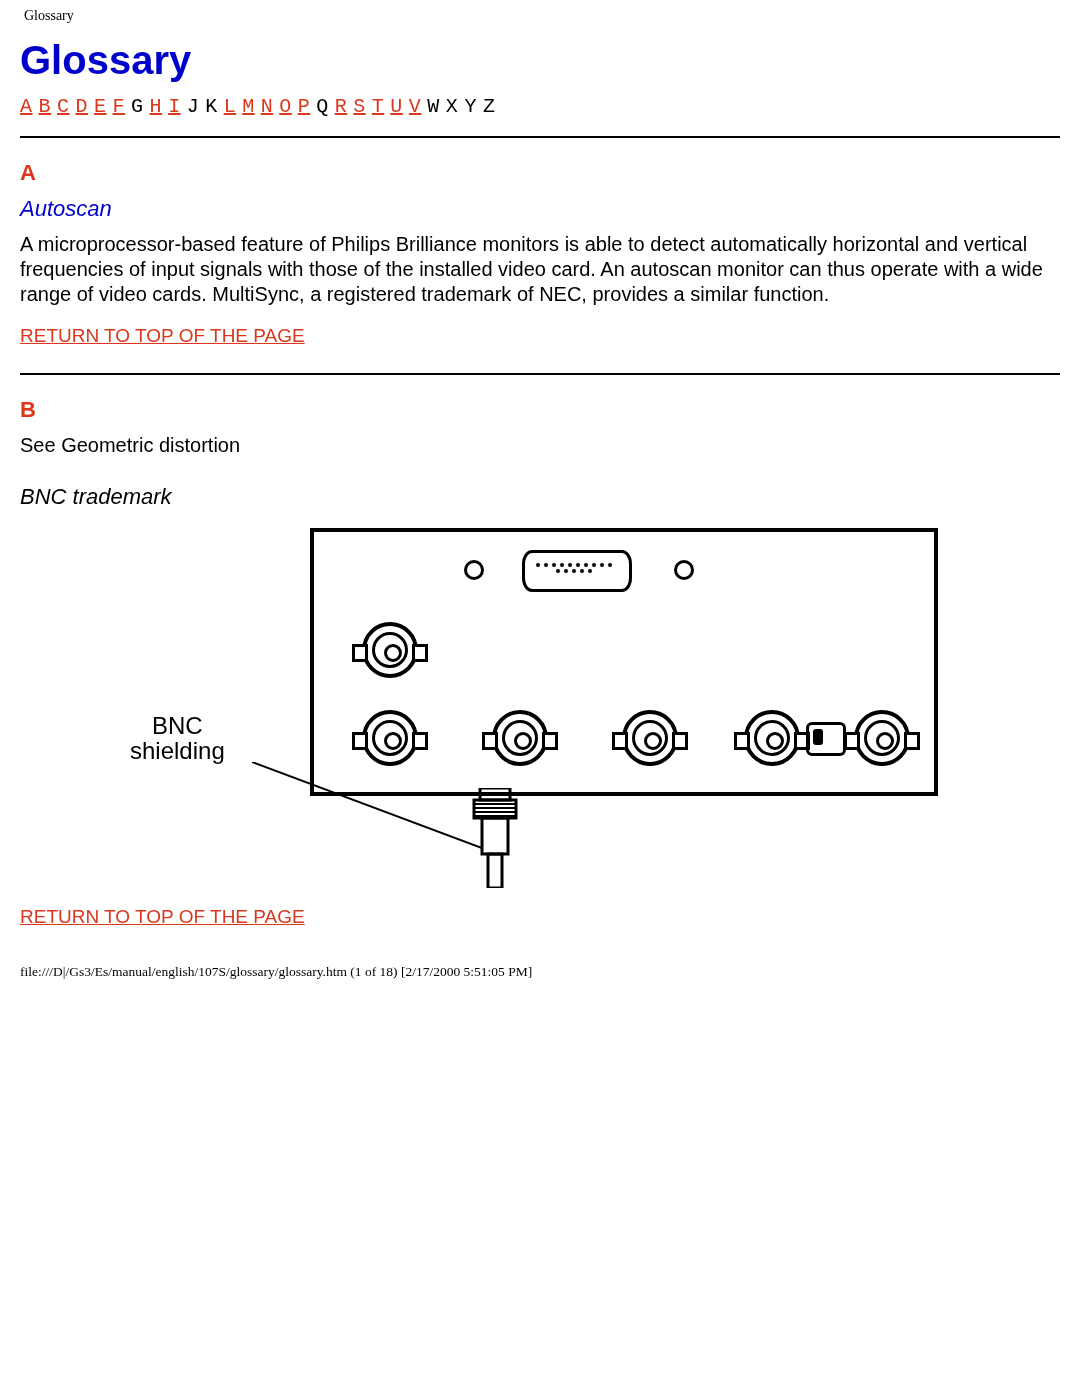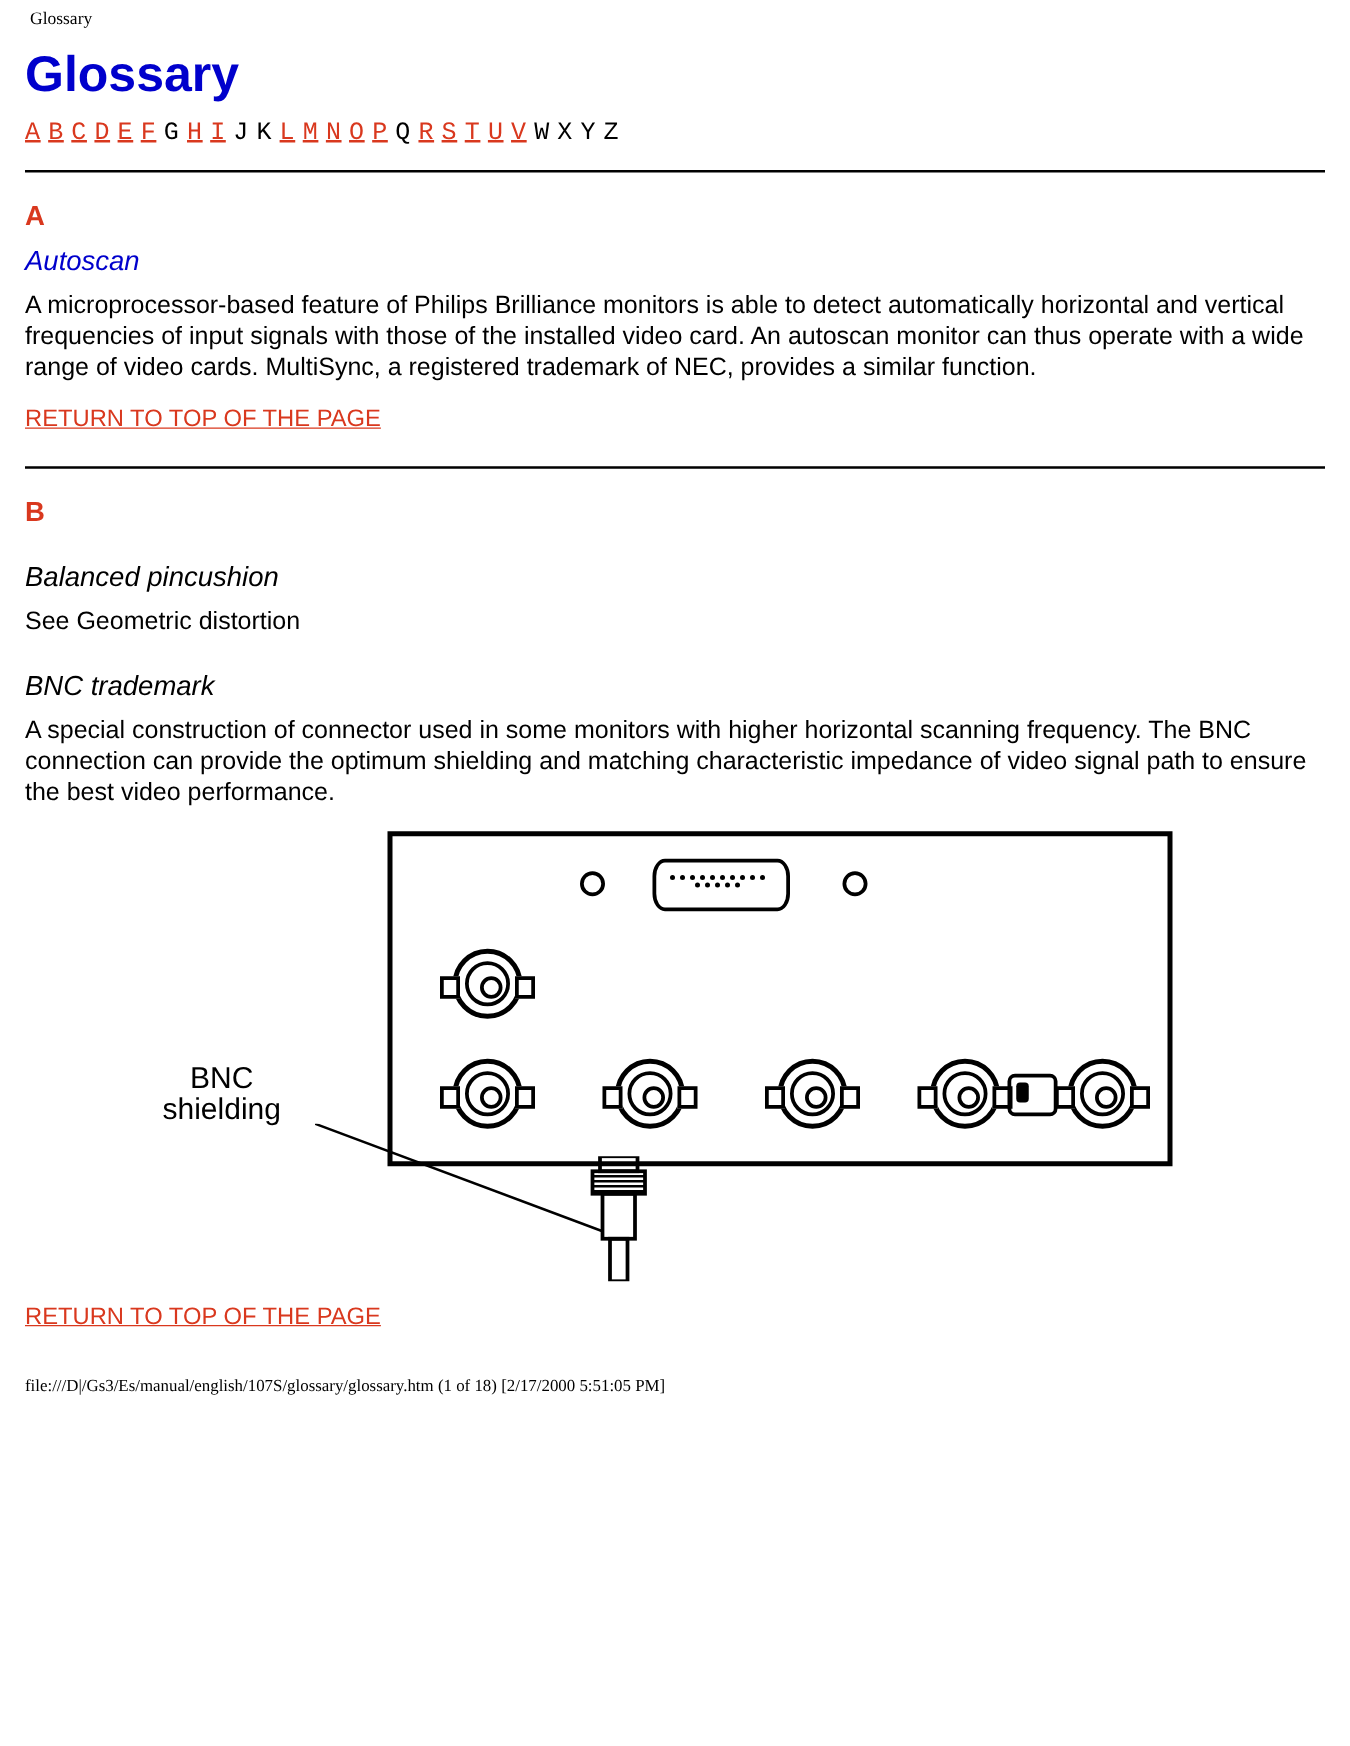--- a/index.html
+++ b/index.html
@@ -219,25 +219,23 @@
   <p class="body-text">A microprocessor-based feature of Philips Brilliance monitors is able to detect automatically horizontal and vertical frequencies of input signals with those of the installed video card. An autoscan monitor can thus operate with a wide range of video cards. MultiSync, a registered trademark of NEC, provides a similar function.</p>
 
   <div class="return-link">
     <a>RETURN TO TOP OF THE PAGE</a>
   </div>
 
   <hr class="sep">
 
   <div class="section-letter">B</div>
 
-  <div class="term-italic-black">Balanced pincushion</div>
   <p class="body-text">See Geometric distortion</p>
 
   <div class="term-italic-black">BNC trademark</div>
-  <p class="body-text">A special construction of connector used in some monitors with higher horizontal scanning frequency. The BNC connection can provide the optimum shielding and matching characteristic impedance of video signal path to ensure the best video performance.</p>
 
   <div class="figure-wrap">
     <div class="figure-label">
       <span>BNC</span><br>
       <span>shielding</span>
     </div>
 
     <div class="panel">
       <div class="screw-sm l1"></div>
       <div class="screw-sm r1"></div>

